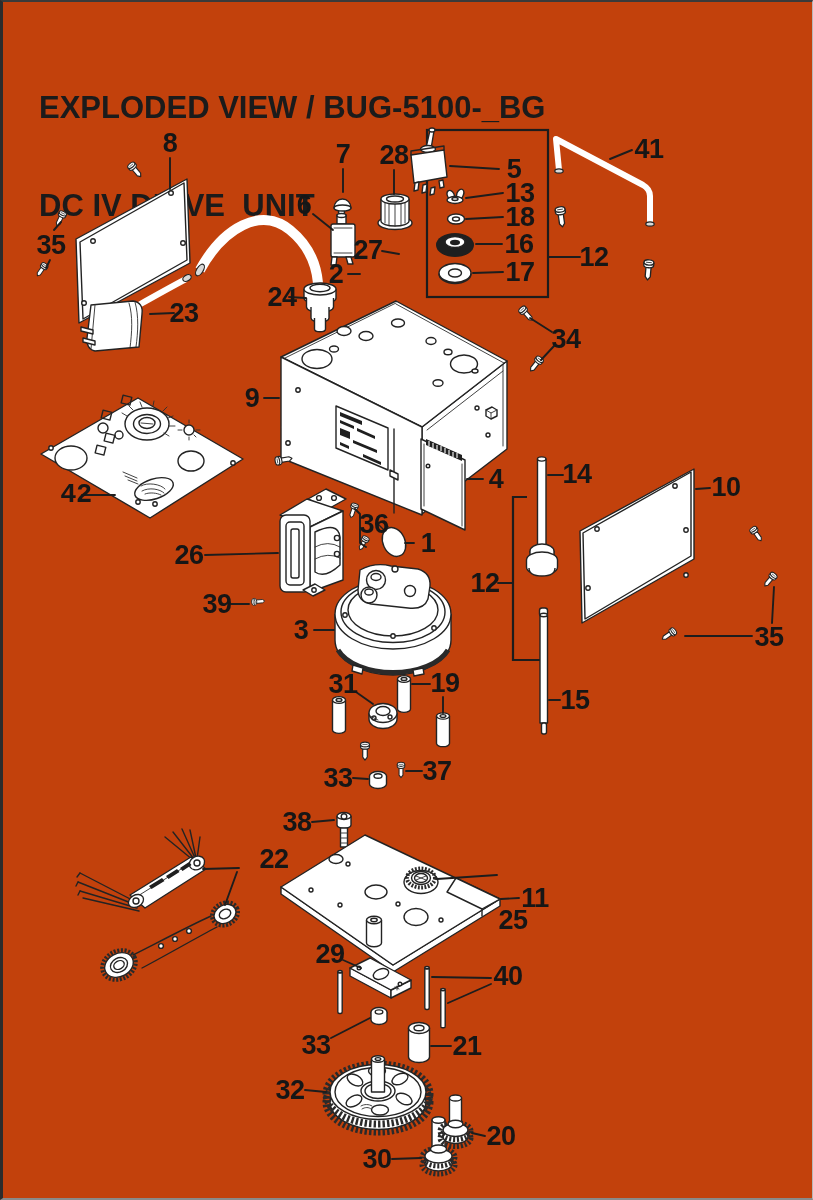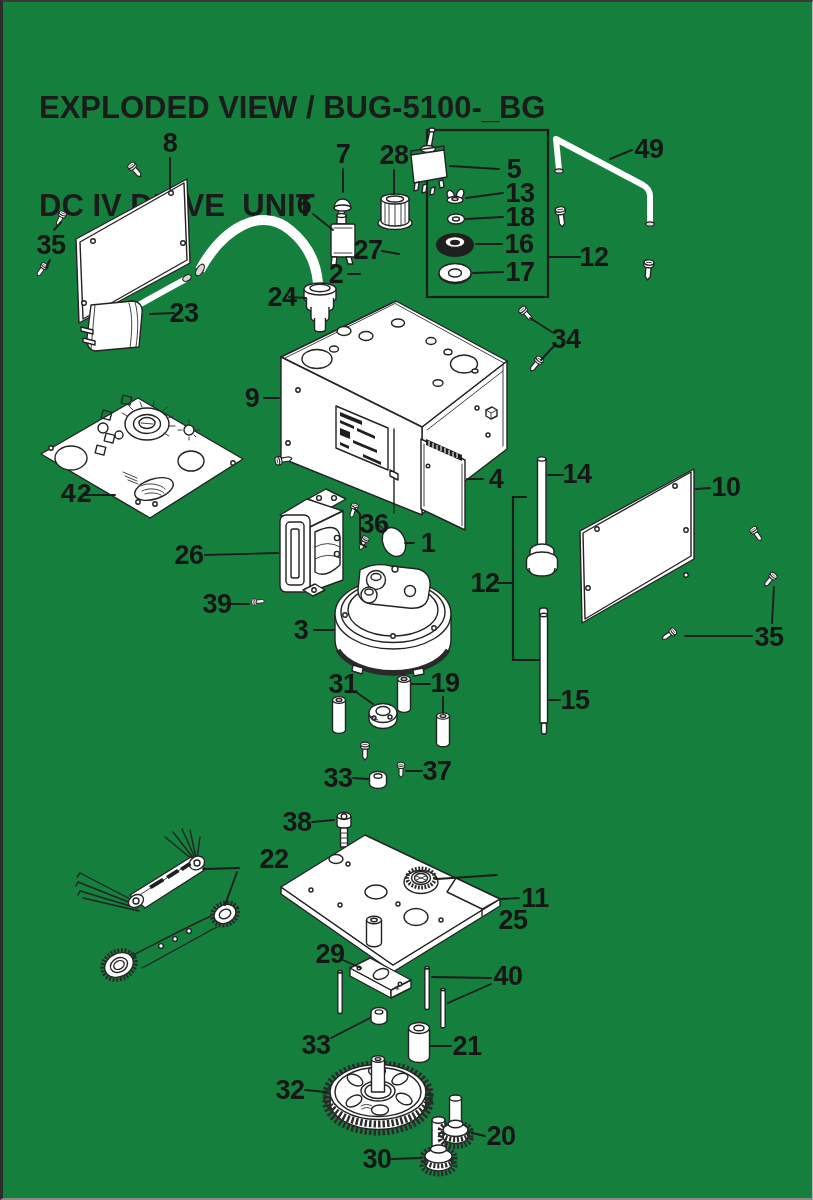--- a/index.html
+++ b/index.html
@@ -1,17 +1,17 @@
 <!DOCTYPE html>
 <html><head>
 <meta charset="utf-8">
 <style>
   html,body{margin:0;padding:0;background:#e8e8e8;}
   .stage{
-    position:relative;width:813px;height:1200px;background:#15803d;
+    position:relative;width:813px;height:1200px;background:#c2410c;
     font-family:"Liberation Sans",sans-serif;overflow:hidden;box-sizing:border-box;
     border-top:2px solid #3a3a3a;border-left:3px solid #2c2c2c;
     border-right:1px solid #b7b7b7;border-bottom:2px solid #8a8a8a;
   }
   .title{position:absolute;left:36px;top:24px;color:#1b1b1b;font-weight:bold;
     font-size:31px;line-height:1.06;letter-spacing:0px;white-space:pre;}
   .art{position:absolute;left:0;top:0;}
   .labels{position:absolute;left:0;top:0;width:813px;height:1200px;pointer-events:none;}
   .plabel{position:absolute;transform:translate(-50%,-50%);font-weight:bold;font-size:27px;
     color:#161616;letter-spacing:-0.5px;line-height:1;white-space:nowrap;}
@@ -534,21 +534,21 @@
   <div class="labels" id="label-layer">
       <div class="plabel" style="left: 167px; top: 141px;">8</div>
       <div class="plabel" style="left: 340px; top: 152px;">7</div>
       <div class="plabel" style="left: 391px; top: 153px;">28</div>
       <div class="plabel" style="left: 511px; top: 167px;">5</div>
       <div class="plabel" style="left: 517px; top: 191px;">13</div>
       <div class="plabel" style="left: 517px; top: 215px;">18</div>
       <div class="plabel" style="left: 516px; top: 242px;">16</div>
       <div class="plabel" style="left: 517px; top: 270px;">17</div>
       <div class="plabel" style="left: 591px; top: 255px;">12</div>
-      <div class="plabel" style="left: 646px; top: 147px;">49</div>
+      <div class="plabel" style="left: 646px; top: 147px;">41</div>
       <div class="plabel" style="left: 48px; top: 243px;">35</div>
       <div class="plabel" style="left: 301px; top: 203px;">6</div>
       <div class="plabel" style="left: 365px; top: 248px;">27</div>
       <div class="plabel" style="left: 333px; top: 272px;">2</div>
       <div class="plabel" style="left: 279px; top: 295px;">24</div>
       <div class="plabel" style="left: 181px; top: 311px;">23</div>
       <div class="plabel" style="left: 563px; top: 337px;">34</div>
       <div class="plabel" style="left: 249px; top: 396px;">9</div>
       <div class="plabel" style="left: 493px; top: 477px;">4</div>
       <div class="plabel" style="left: 574px; top: 472px;">14</div>

